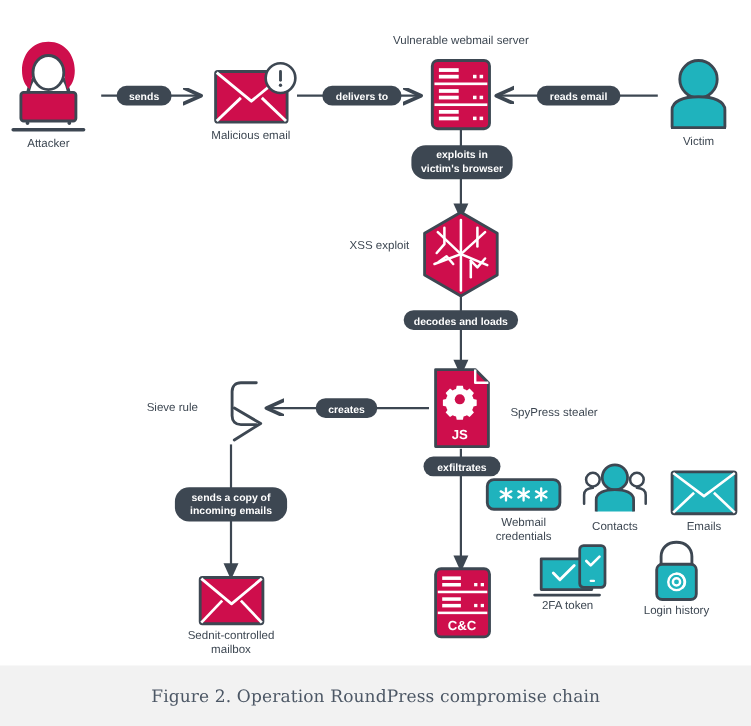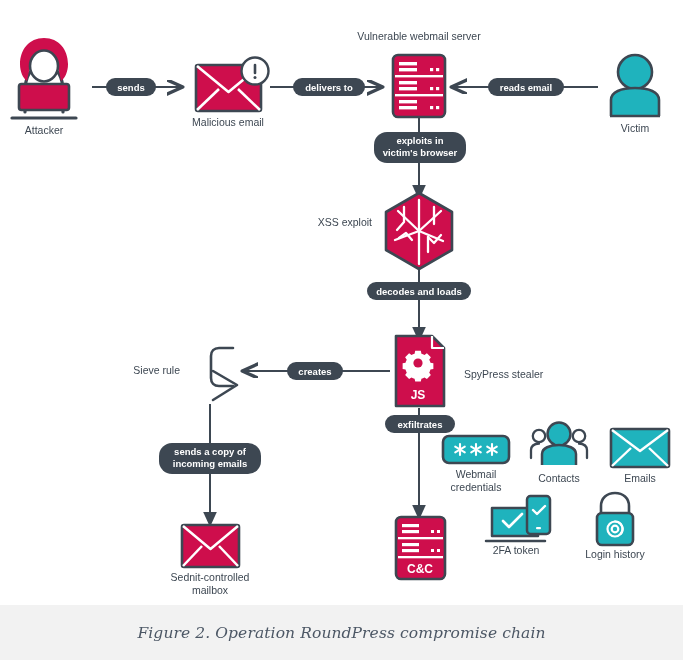--- a/index.html
+++ b/index.html
@@ -12,21 +12,20 @@
   }
   #stage{position:absolute;left:0;top:0;width:683px;height:660px;}
   #diagram{position:absolute;left:0;top:0;width:683px;height:605px;background:#ffffff;}
   .caption-bar{
     position:absolute;left:0;top:605px;width:683px;height:55px;
     background:#f2f2f2;
     display:flex;align-items:center;justify-content:center;
   }
   .caption-text{
     font-family:"DejaVu Serif", serif;
-    font-style:italic;
     font-size:15.5px;
     color:#4c5765;
     letter-spacing:.1px;
   }
   svg{display:block;}
   .nodeLabel{
     font-family:"Liberation Sans", sans-serif;
     font-size:10.5px;
     fill:#3d4752;
     text-anchor:middle;

